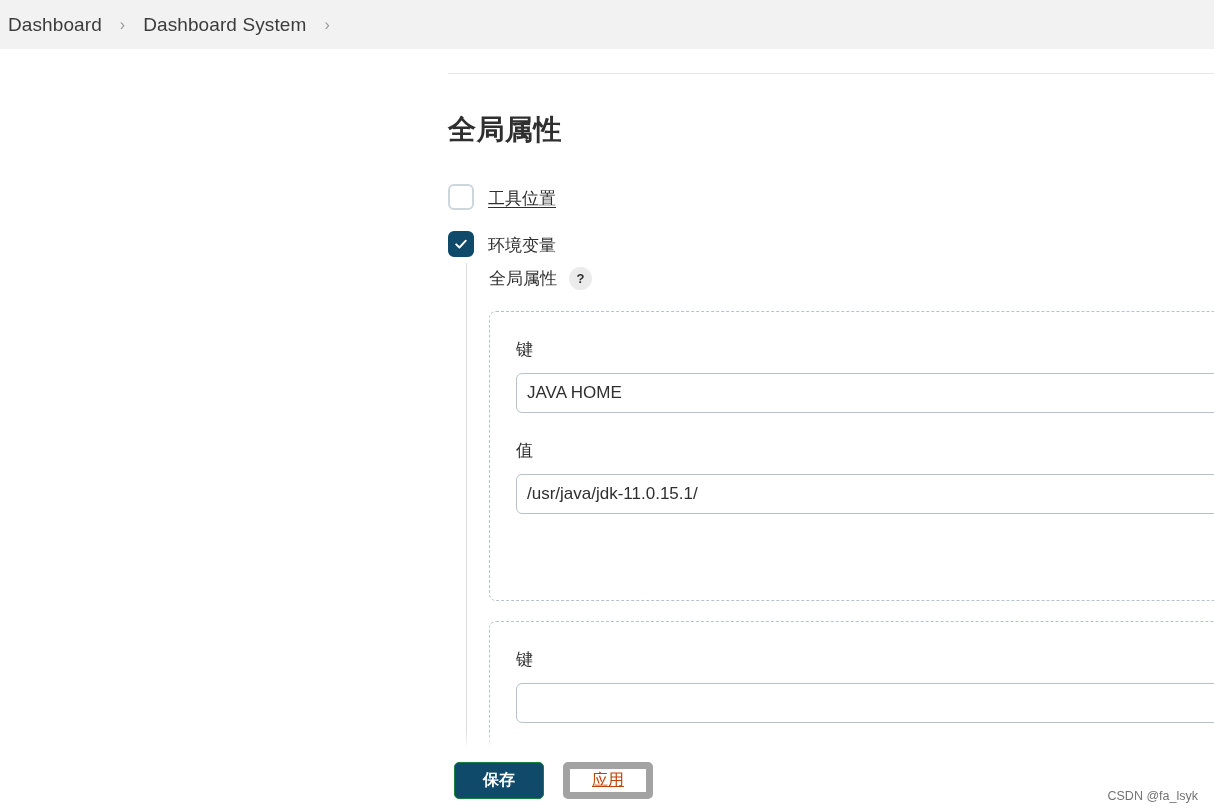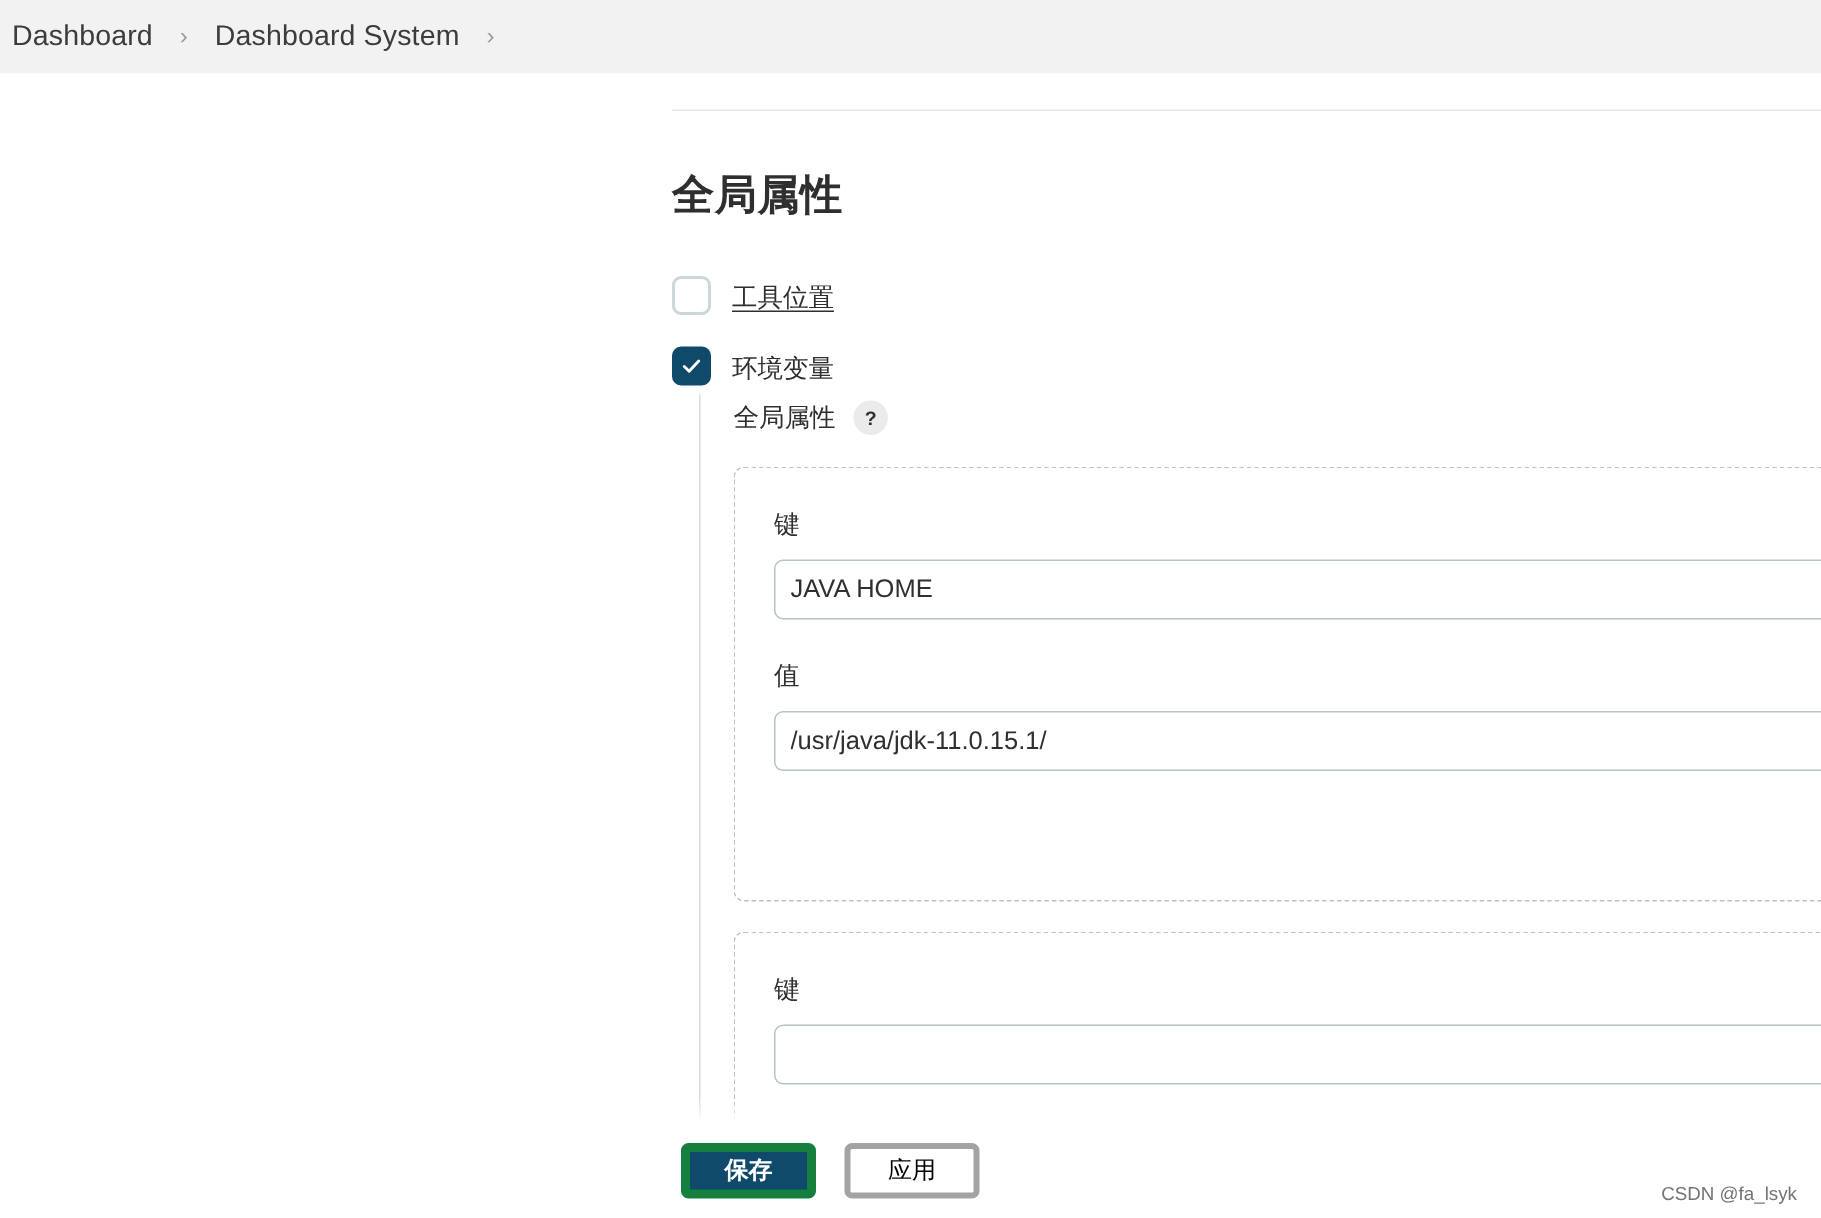--- a/index.html
+++ b/index.html
@@ -205,27 +205,28 @@
     cursor: pointer;
     height: 37px;
     min-width: 90px;
     display: flex;
     align-items: center;
     justify-content: center;
   }
   .btn-primary {
     background: #104a6b;
     color: #ffffff;
-    border: 6px solid #15803d;
+    border: 1px solid #15803d;
     font-weight: bold;
   }
   .btn-secondary {
     background: #ffffff;
-    color: #000000;
-    border: 4px solid #a3a3a3;
+    color: #c2410c;
+    border: 7px solid #a3a3a3;
+    text-decoration: underline;
   }
 
   .watermark {
     position: absolute;
     right: 16px;
     bottom: 9px;
     font-size: 12.5px;
     color: #737373;
     user-select: none;
     white-space: nowrap;

